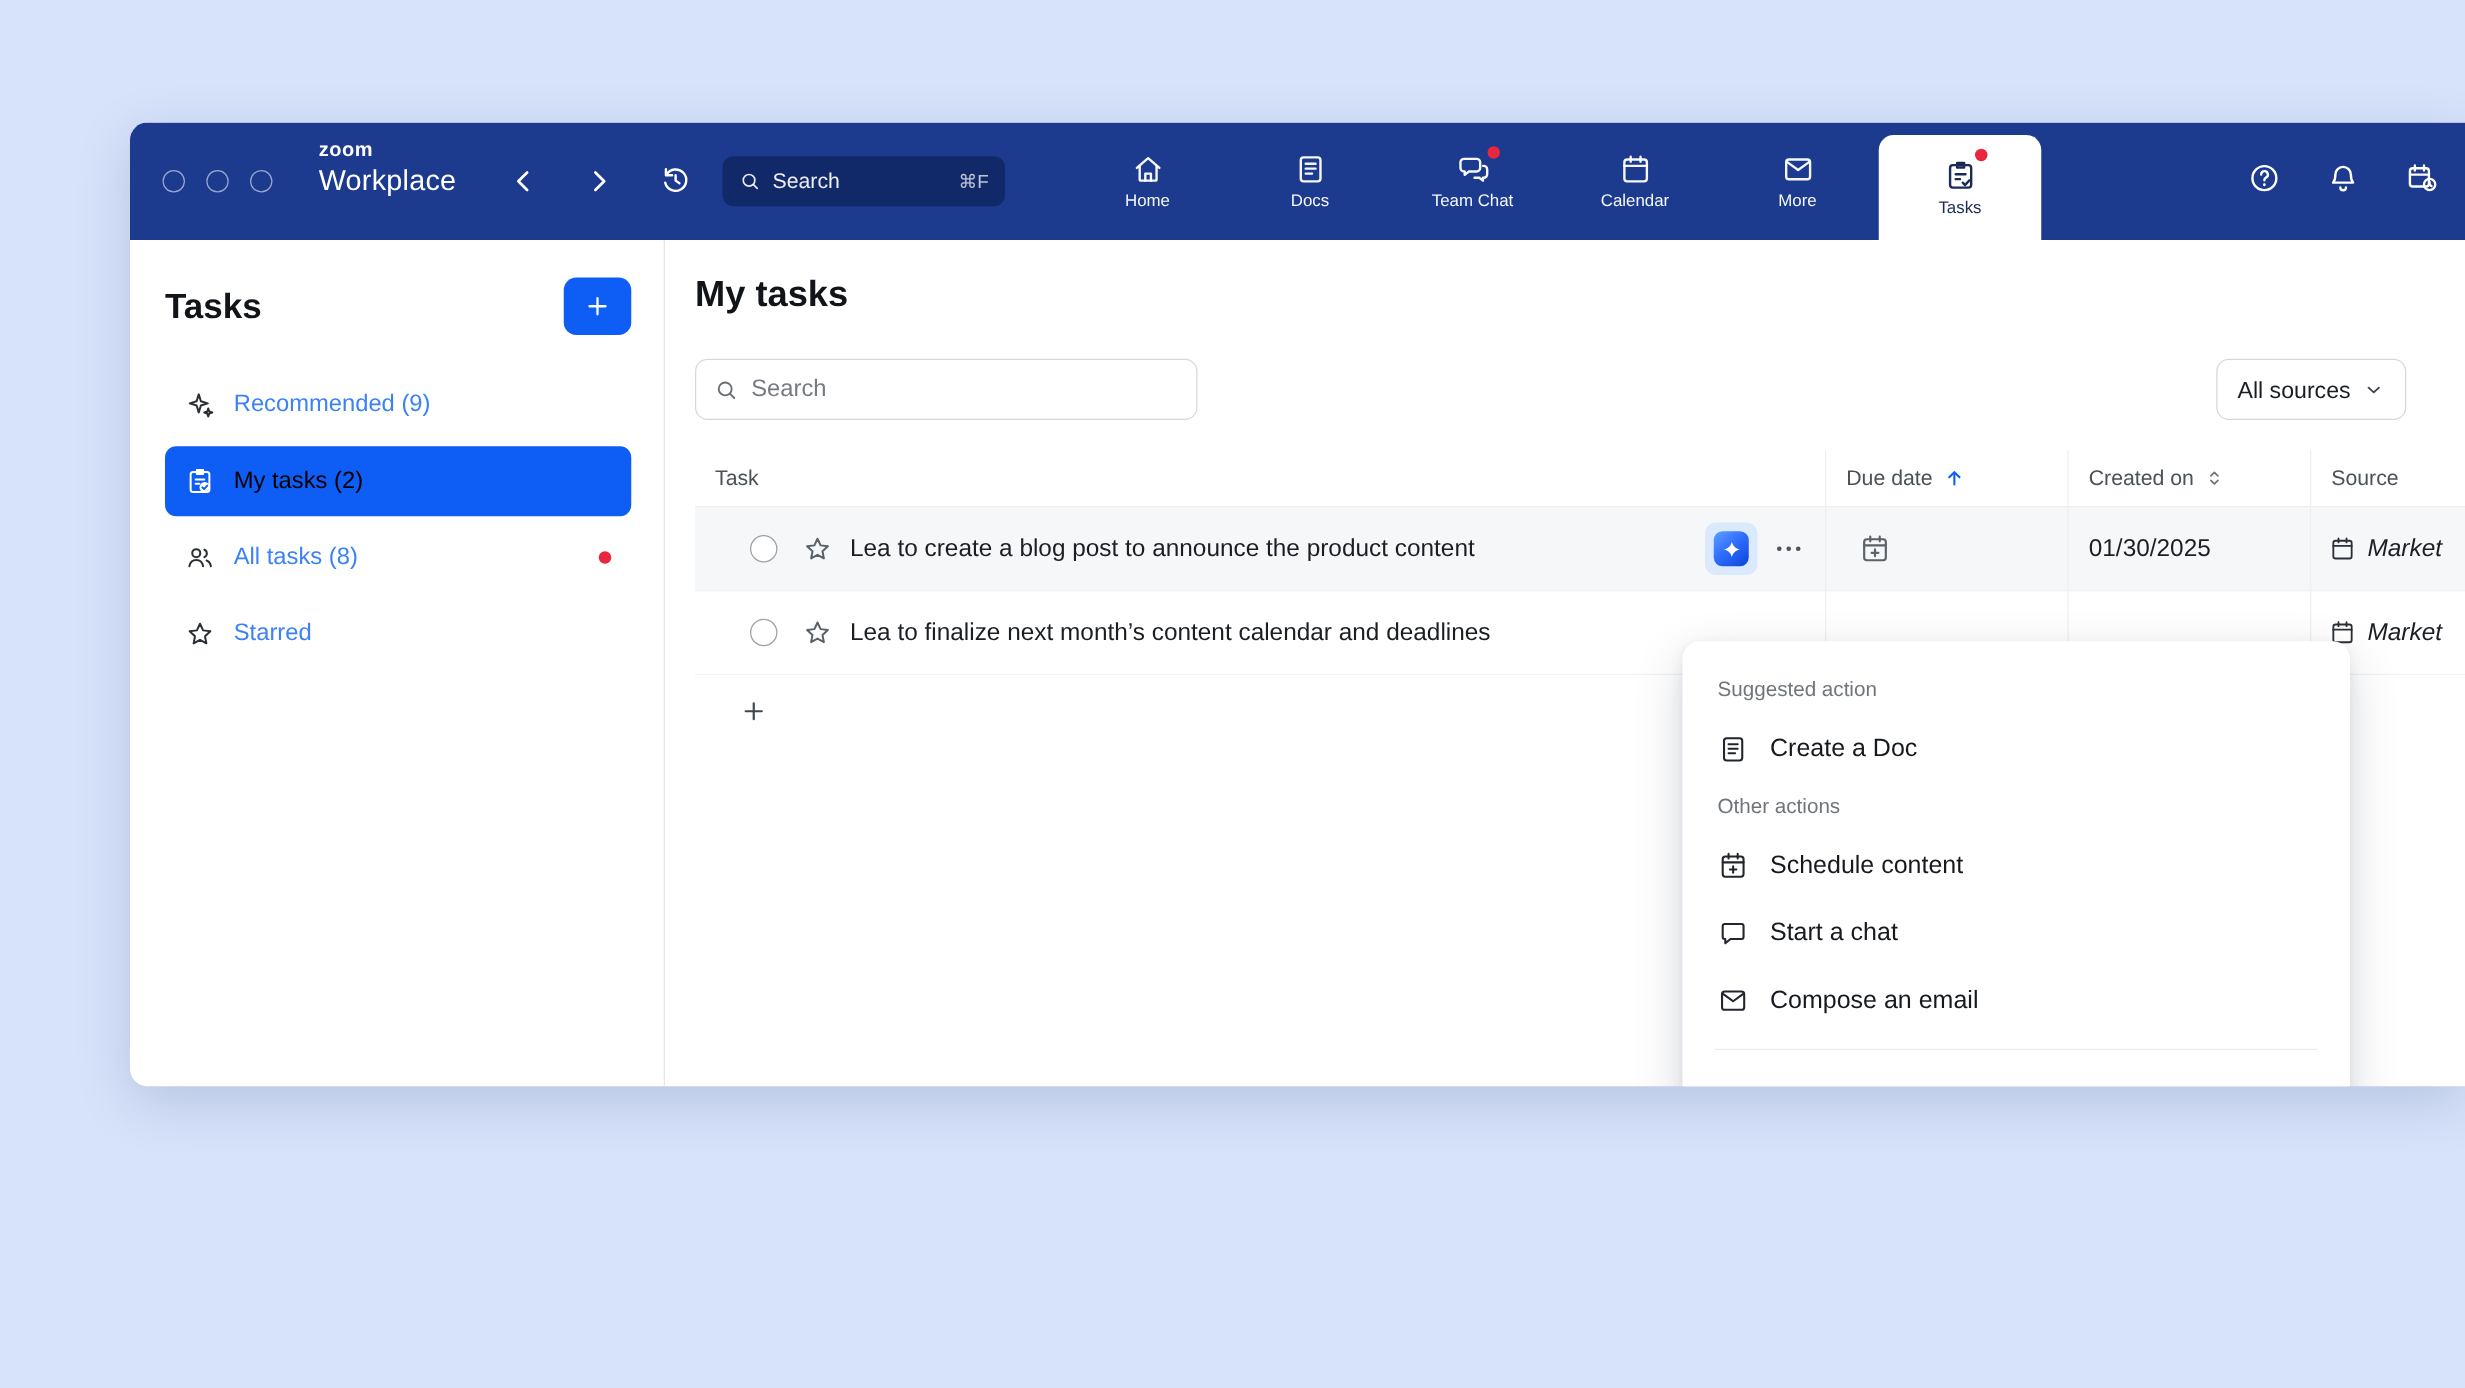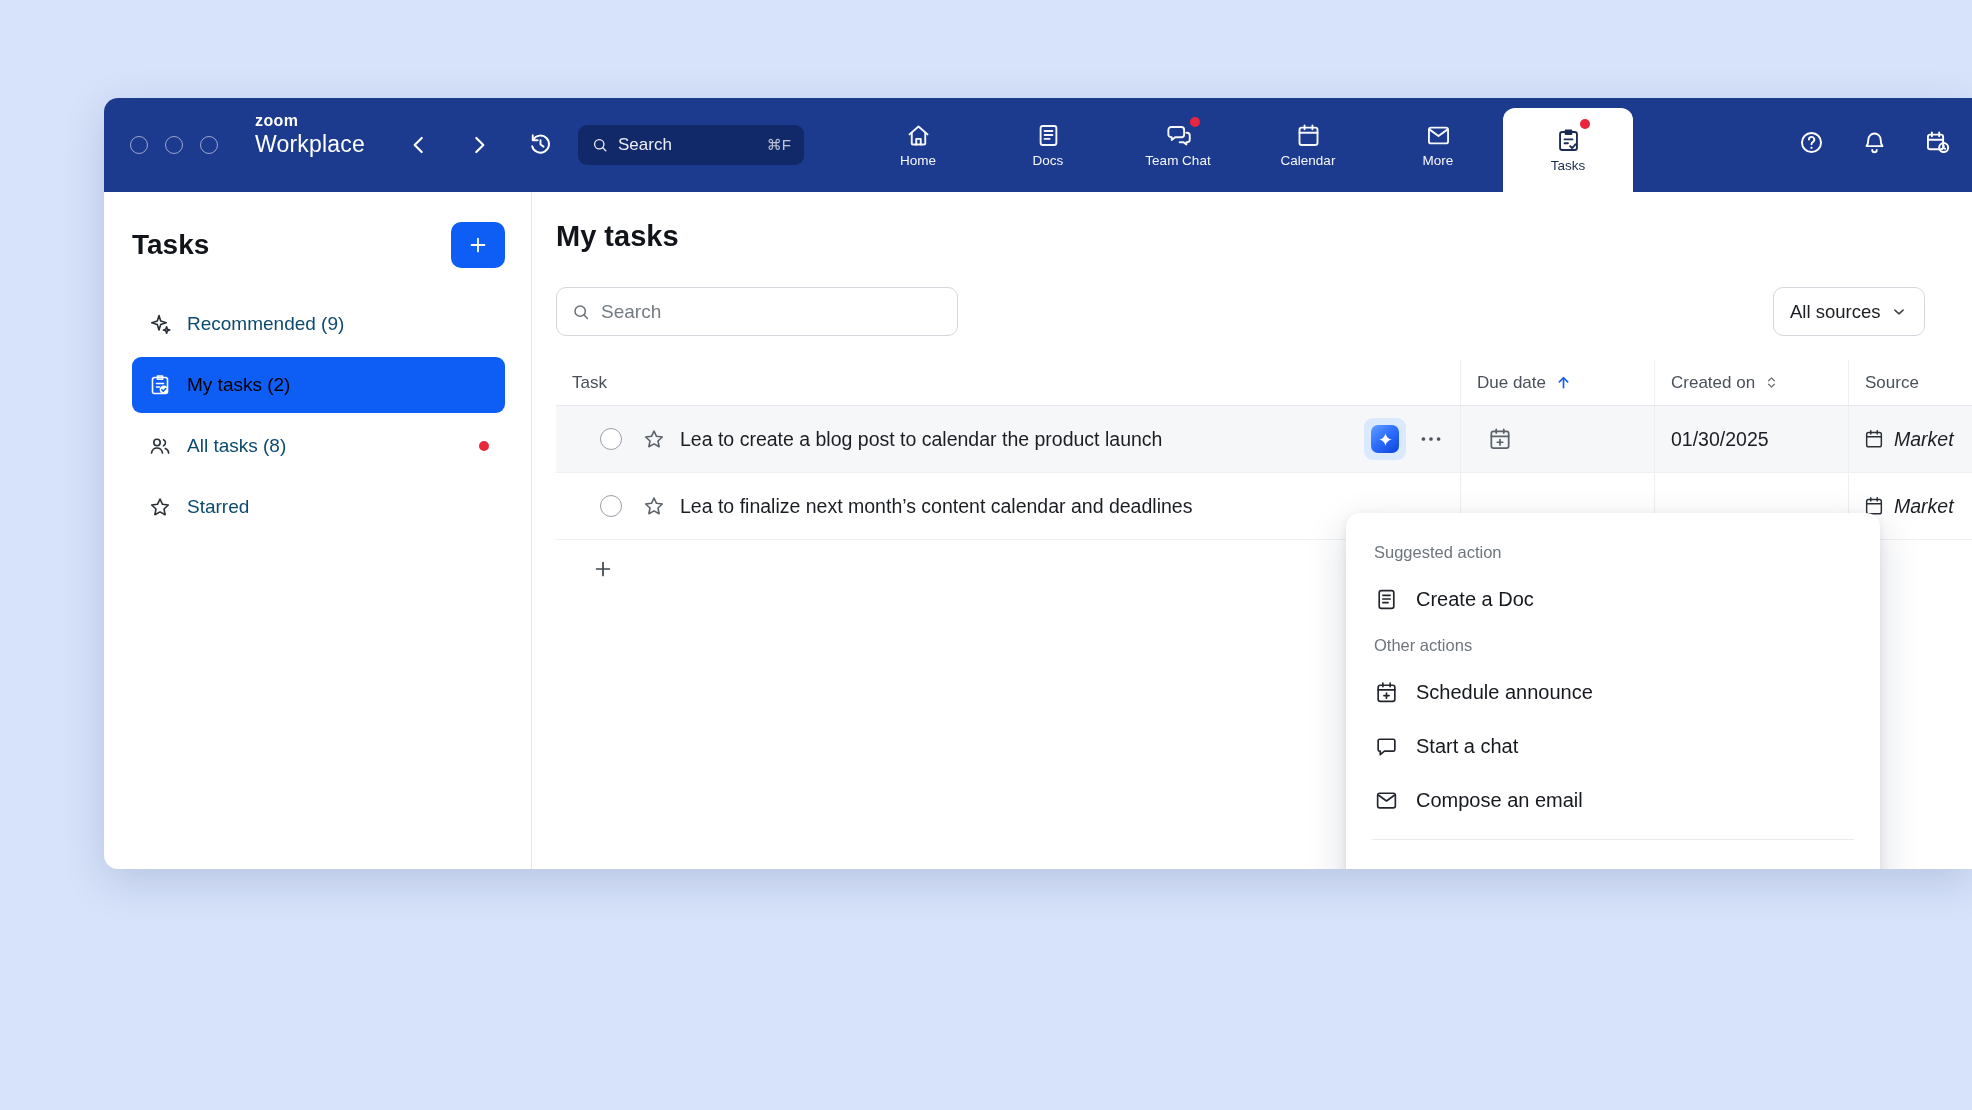--- a/index.html
+++ b/index.html
@@ -67,21 +67,21 @@
   .sidebar-head { display:flex; align-items:center; justify-content:space-between; margin:30px 26px 0 28px; }
   .sidebar-title { font-size:28px; font-weight:700; color:#111418; }
   .add-btn {
     width:54px; height:46px; border-radius:10px; background:#0E5EF6; border:none;
     display:flex; align-items:center; justify-content:center; color:#fff; cursor:pointer;
   }
   .add-btn svg { width:22px; height:22px; }
   .sidebar-list { margin:28px 26px 0 28px; display:flex; flex-direction:column; gap:5px; }
   .side-item {
     height:56px; border-radius:9px; display:flex; align-items:center;
-    padding:0 16px; gap:15px; font-size:19px; color:#0c4a6e; position:relative; cursor:pointer;
+    padding:0 16px; gap:15px; font-size:19px; color:#3b82f6; position:relative; cursor:pointer;
   }
   .side-item .side-ic { width:24px; height:24px; color:#2A2F36; }
   .side-item .side-ic svg { width:24px; height:24px; }
   .side-item.active { background:#0E5EF6; color:#000000; }
   .side-item.active .side-ic { color:#fff; }
   .side-dot { position:absolute; right:16px; top:50%; transform:translateY(-50%); width:10px; height:10px; border-radius:50%; background:#E8263D; }
 
   
   .main { flex:1; padding-left:24px; position:relative; min-width:0; }
   .main-title { margin-top:28px; font-size:29px; font-weight:700; color:#111418; }
@@ -412,21 +412,21 @@
         </div>
 
         <div class="tr row row--hover">
           <div class="td cell-task">
             <span class="circle"></span>
             <span class="star-btn">
               <svg viewBox="0 0 24 24" fill="none" stroke="currentColor" stroke-width="1.6" stroke-linejoin="round">
                   <path d="m12 4 2.5 5.3 5.8.7-4.3 4 1.1 5.7L12 16.9l-5.1 2.8 1.1-5.7-4.3-4 5.8-.7L12 4Z"></path>
                 </svg>
             </span>
-            <span class="task-label">Lea to create a blog post to calendar the product launch</span>
+            <span class="task-label">Lea to create a blog post to announce the product content</span>
             <span class="actions">
               <span class="ai-chip">
                 <span class="ai-btn">
                   <svg viewBox="0 0 24 24" fill="currentColor">
                       <path d="M12 3C12.7 7.6 16.4 11.3 21 12 16.4 12.7 12.7 16.4 12 21 11.3 16.4 7.6 12.7 3 12 7.6 11.3 11.3 7.6 12 3Z"></path>
                     </svg>
                 </span>
               </span>
               <span class="more-dots">
                 <svg viewBox="0 0 24 24" fill="currentColor">
@@ -509,21 +509,21 @@
     </div>
     <div class="pop-label">Other actions</div>
     <div class="pop-item">
       <span class="picon">
         <svg viewBox="0 0 24 24" fill="none" stroke="currentColor" stroke-width="1.6" stroke-linecap="round" stroke-linejoin="round">
             <rect x="4" y="5" width="16" height="15.5" rx="2"></rect>
             <path d="M8.5 3v3.5M15.5 3v3.5M4 9.5h16"></path>
             <path d="M12 12.5v5M9.5 15h5"></path>
           </svg>
       </span>
-      <span>Schedule announce</span>
+      <span>Schedule content</span>
     </div>
     <div class="pop-item">
       <span class="picon">
         <svg viewBox="0 0 24 24" fill="none" stroke="currentColor" stroke-width="1.6" stroke-linecap="round" stroke-linejoin="round">
             <path d="M5.5 5h13A1.5 1.5 0 0 1 20 6.5V15a1.5 1.5 0 0 1-1.5 1.5H10L6 19.8v-3.3h-.5A1.5 1.5 0 0 1 4 15V6.5A1.5 1.5 0 0 1 5.5 5Z"></path>
           </svg>
       </span>
       <span>Start a chat</span>
     </div>
     <div class="pop-item">

